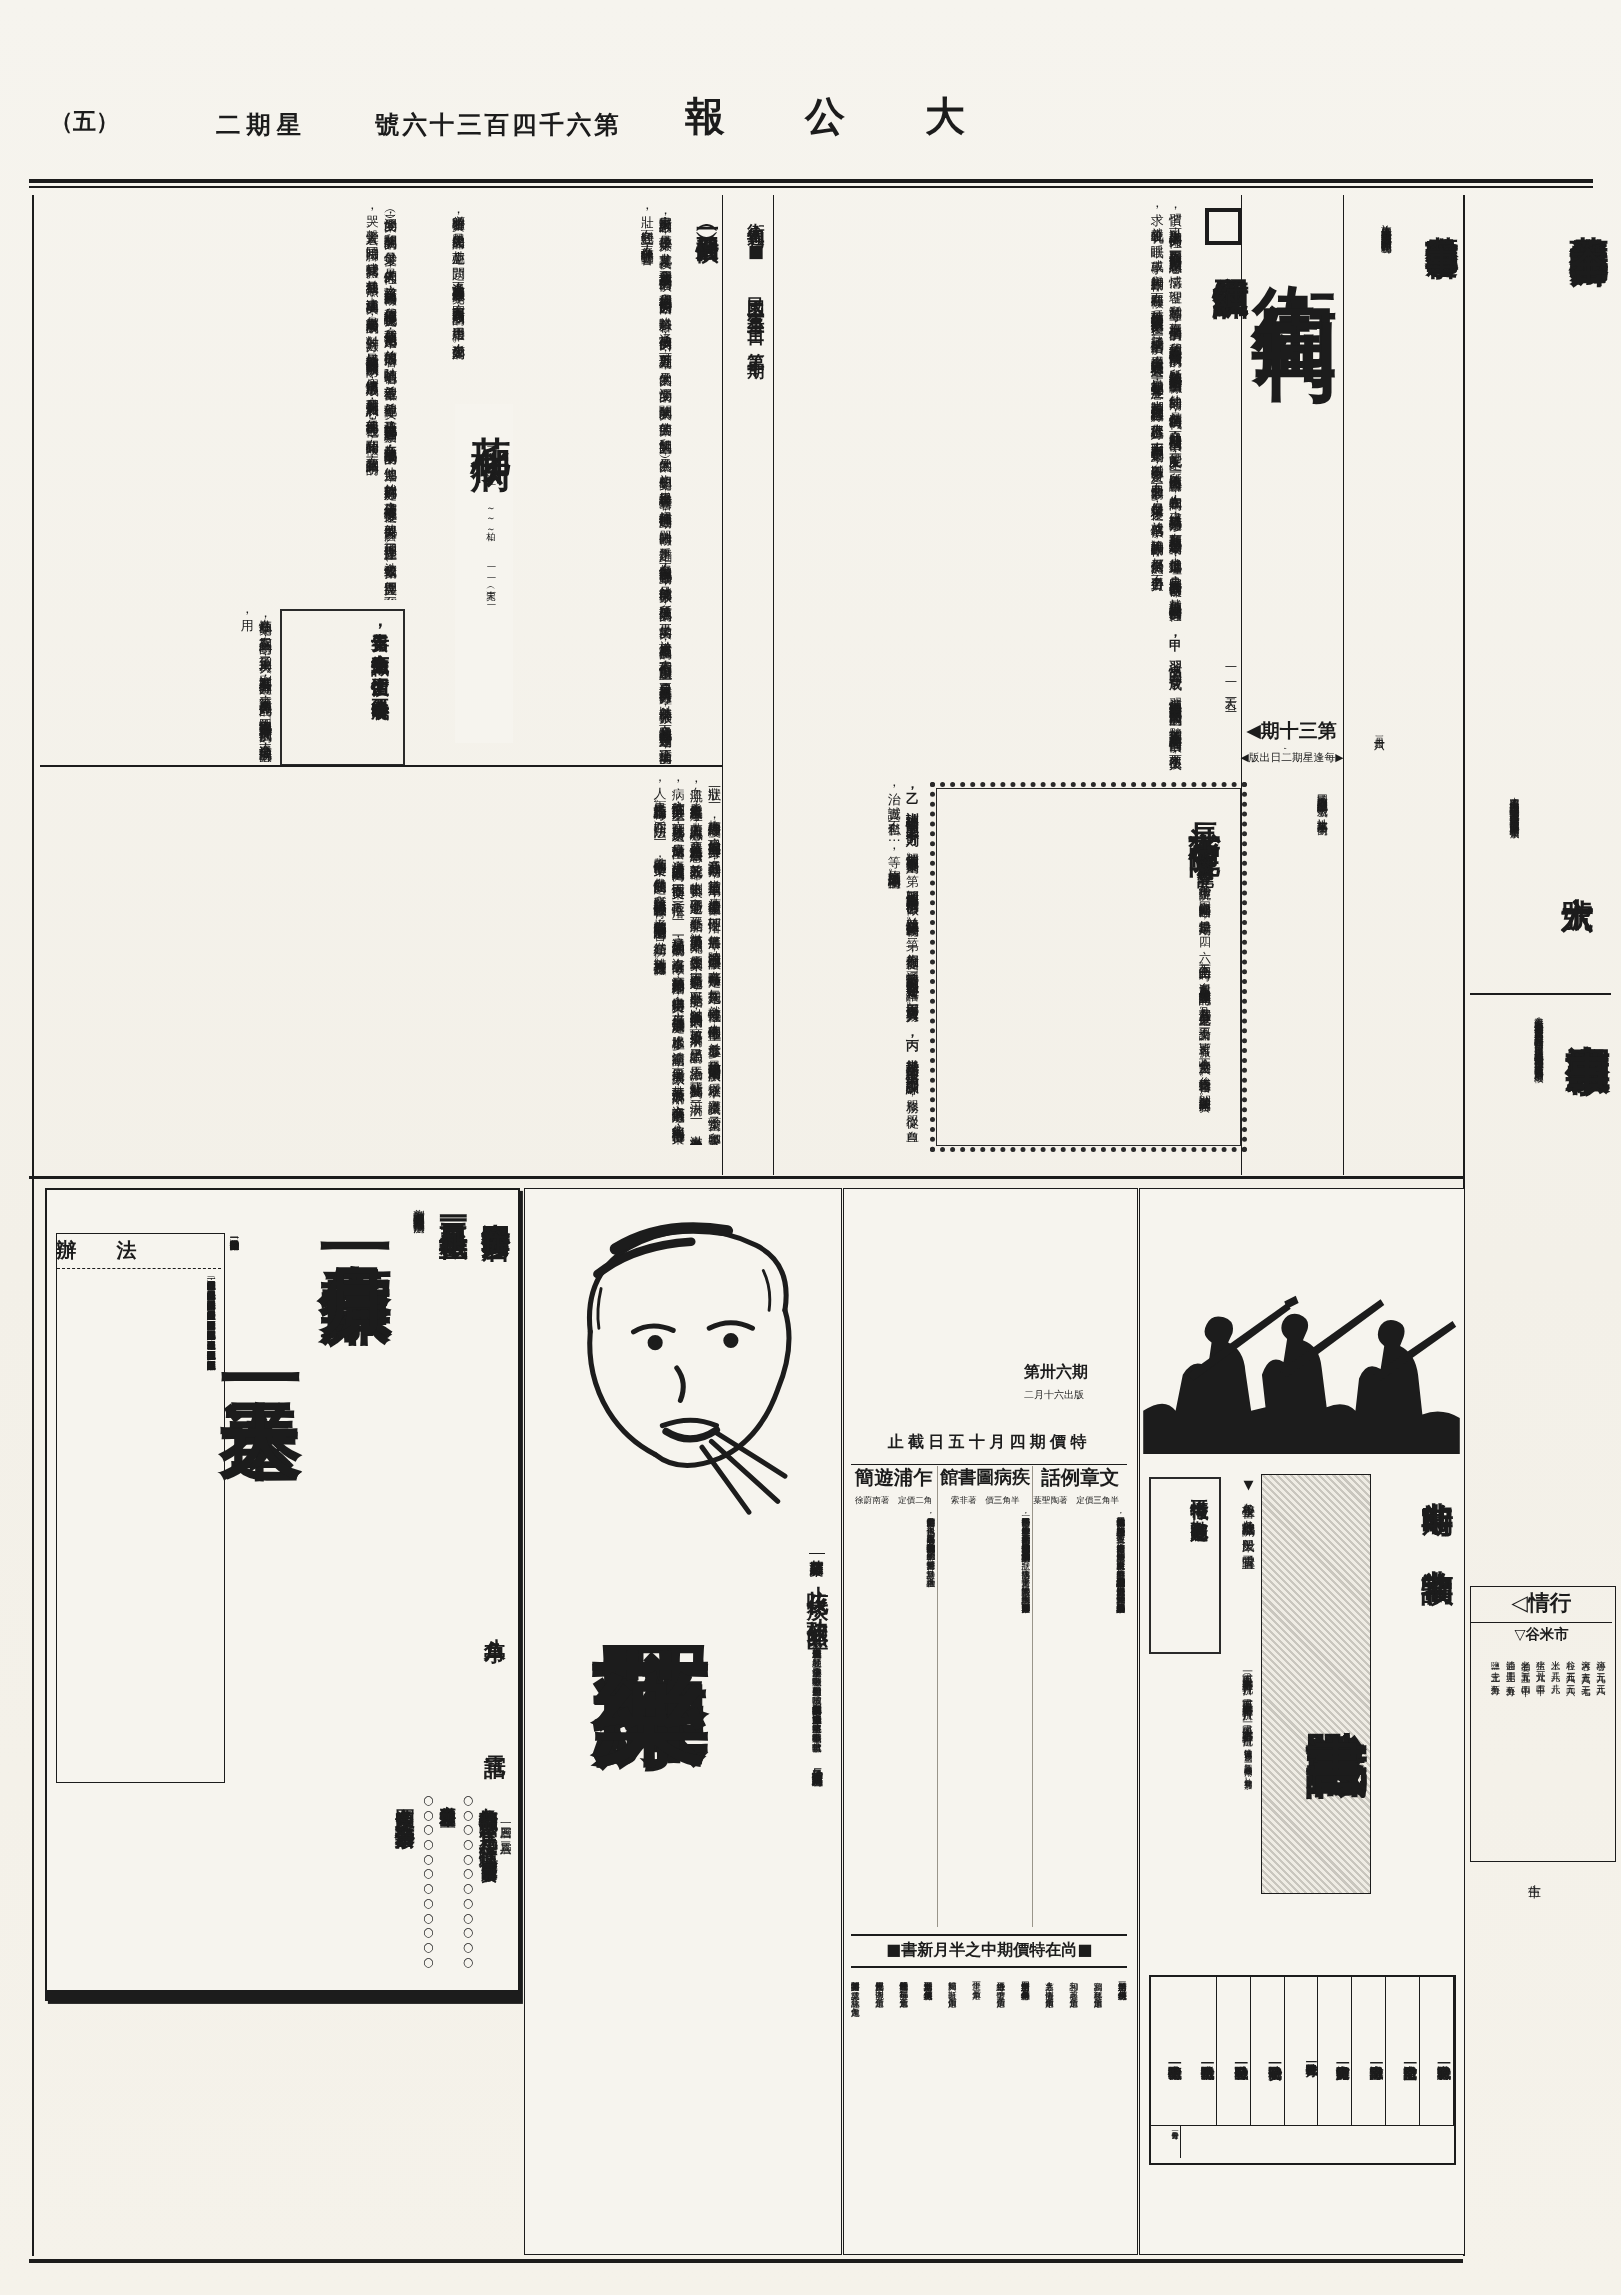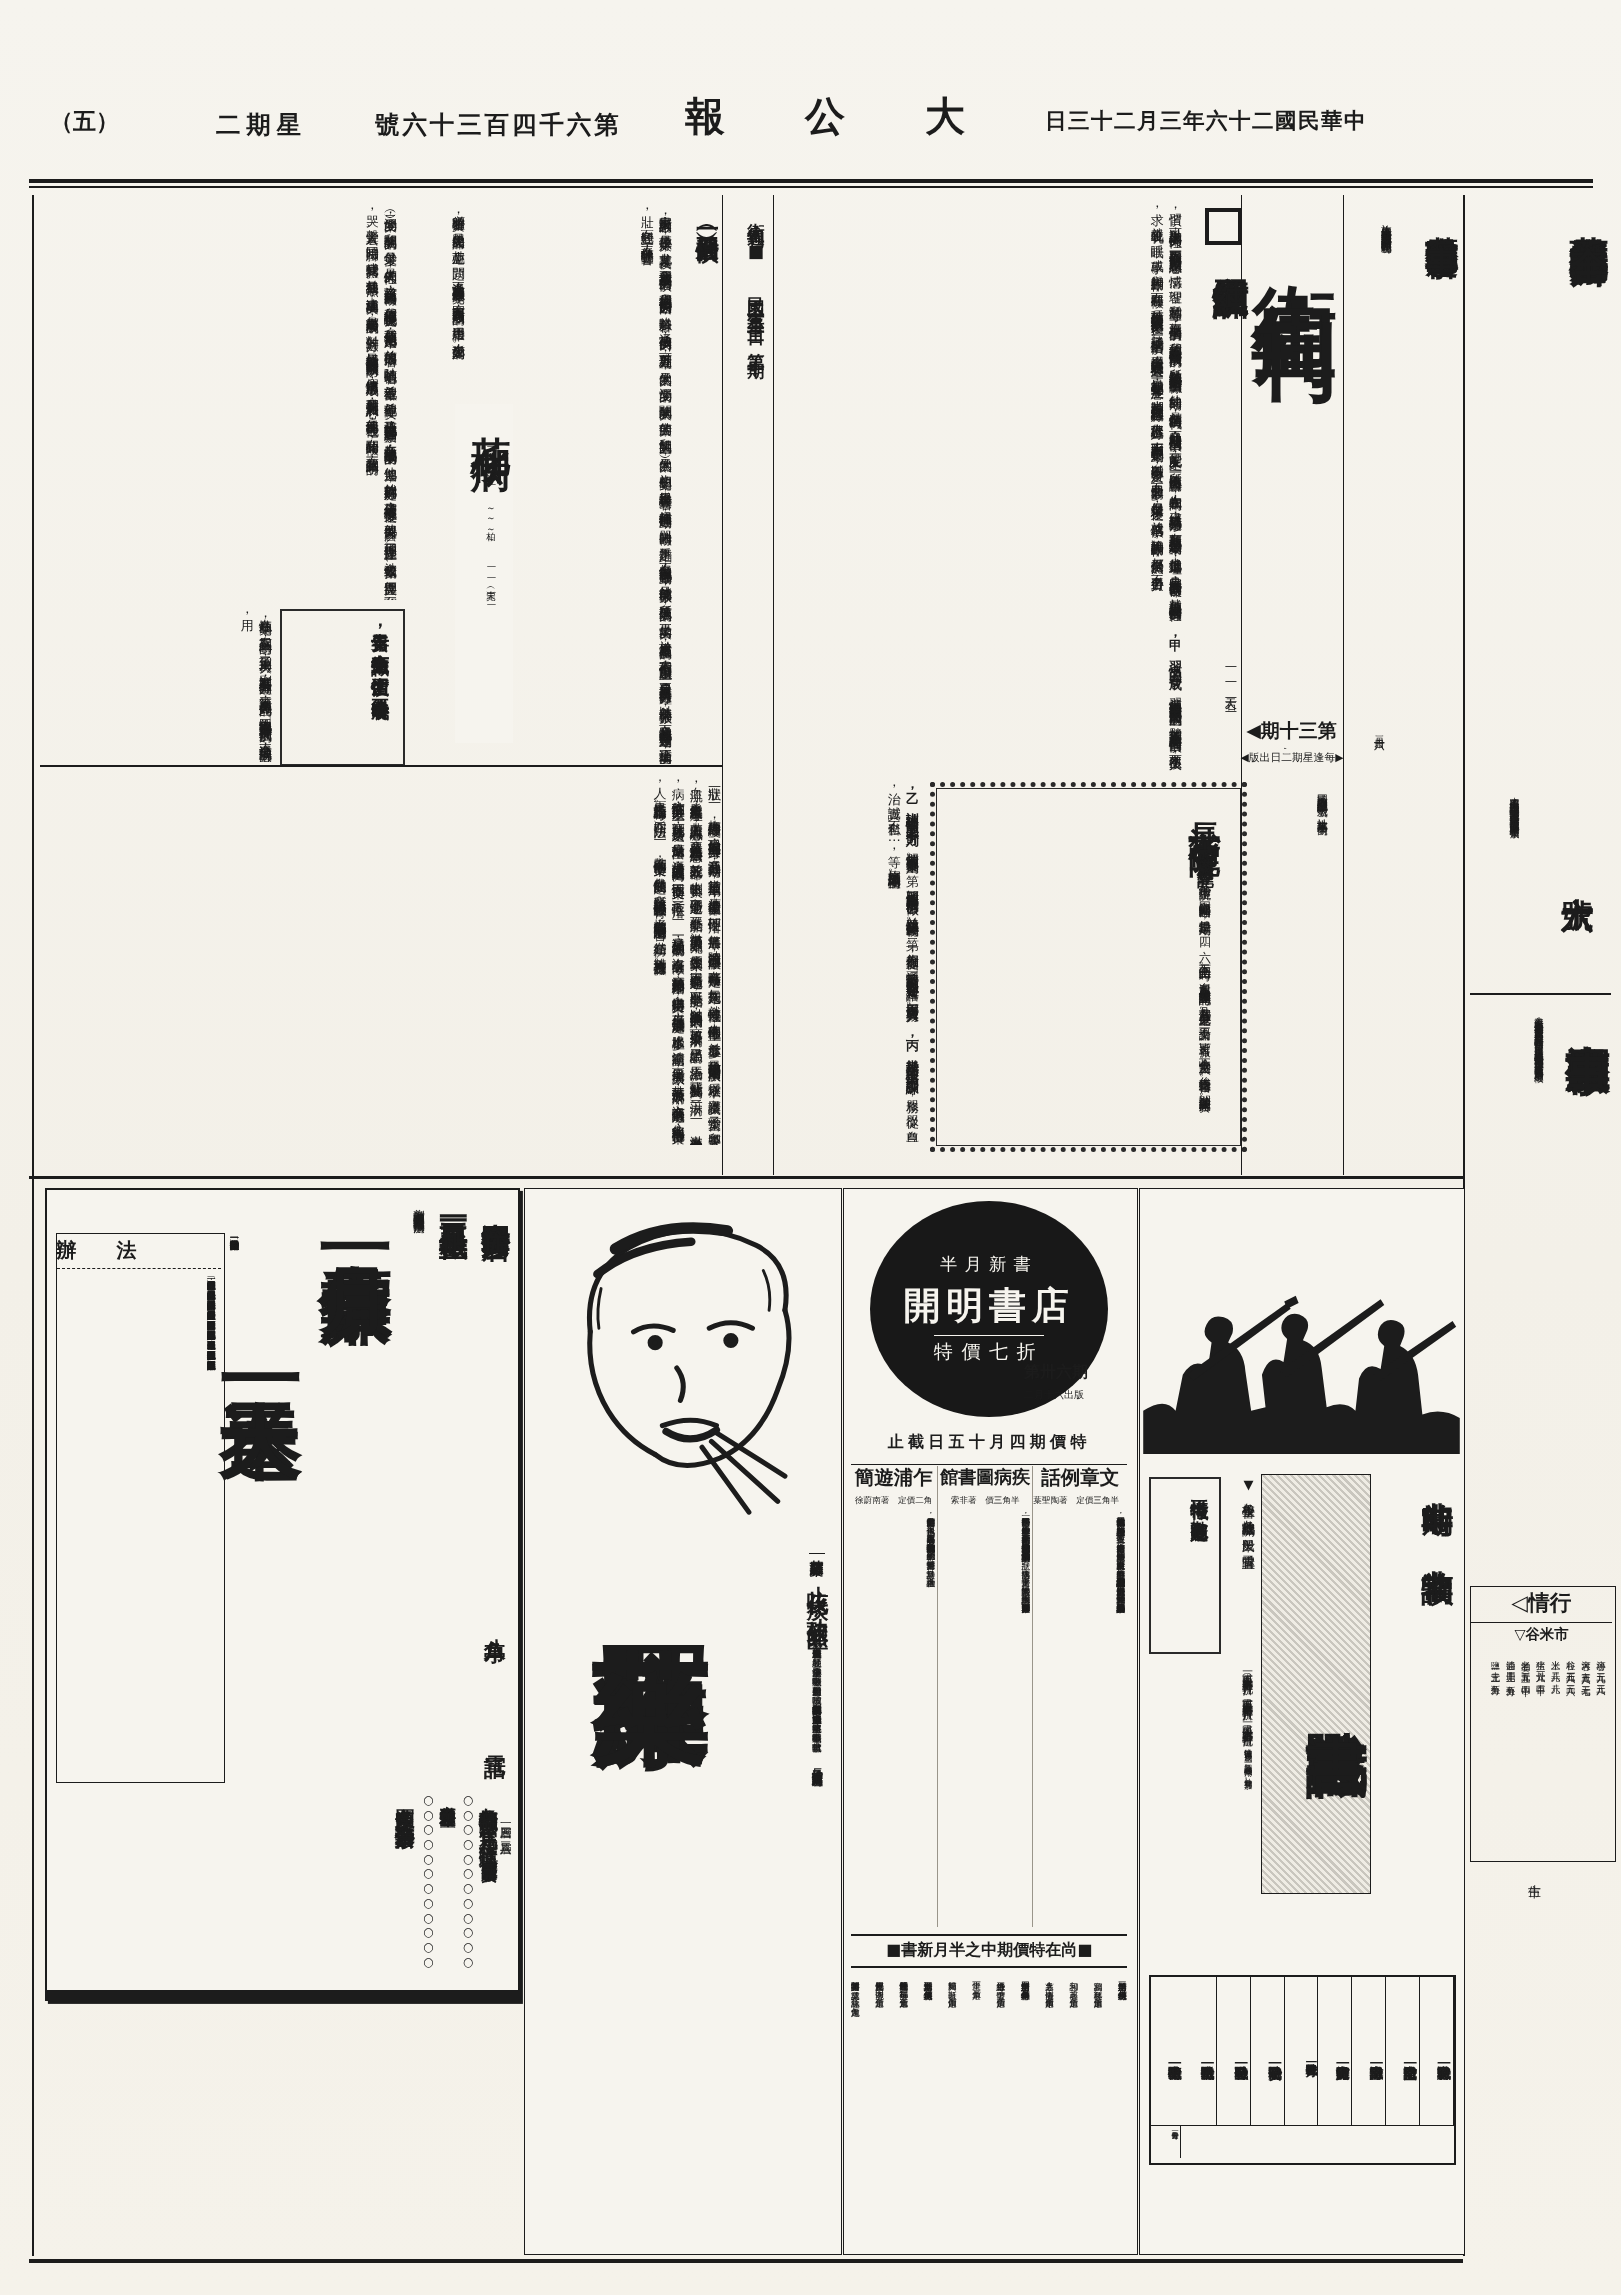--- a/index.html
+++ b/index.html
@@ -26,21 +26,20 @@
 </style>
 </head>
 <body>
 
 <div class="page">
 
   <div class="h b" style="left:50px;top:108px;width:94px;height:43px;font-size:23px;">（五）</div>
   <div class="h b" style="left:216px;top:110px;width:130px;height:43px;font-size:24.5px;letter-spacing:5.8px;">二期星</div>
   <div class="h b" style="left:375px;top:110px;width:332px;height:43px;font-size:24.5px;letter-spacing:2.9px;">號六十三百四千六第</div>
   <div class="h b sr" style="left:685px;top:92px;width:332px;height:58px;font-size:40px;">報　　公　　大</div>
-  <div class="h b" style="left:1045px;top:108px;width:461px;height:40px;font-size:21.6px;letter-spacing:1.4px;">日三十二月三年六十二國民華中</div>
   <div class="rule-h" style="left:29px;top:179px;width:1564px;height:3.6px;"></div>
   <div class="rule-h" style="left:29px;top:186px;width:1564px;height:2.2px;"></div>
 
   <div class="rule-v" style="left:32px;top:195px;width:2.2px;height:2061px;"></div>
 
   <div class="rule-v" style="left:1463px;top:195px;width:2.2px;height:2061px;"></div>
   <div class="v b sr" style="left:1503px;top:205px;width:108px;height:685px;font-size:39px;line-height:1.1;">蘇滬杭漢最新出品服料趕時儎辦齊全</div>
   <div class="v" style="left:1475px;top:789px;width:46px;height:252px;font-size:10px;">本處遵照股東會議案辦理結束事宜現已漸次完竣凡本公司股東請於四月底以前攜帶股票來蘇家巷十號換領</div>
   <div class="v b" style="left:1548px;top:872px;width:52px;height:202px;font-size:32px;">六十六號</div>
   <div class="rule-h" style="left:1470px;top:993px;width:141px;height:2.2px;"></div>
@@ -189,25 +188,20 @@
     <div class="v" style="left:195px;top:360px;width:112px;height:685px;">
       <b style="font-size:13.7px;border-bottom:1.4px solid #1c1c1c;">艾羅療肺藥</b>
       <b style="font-size:21.6px;letter-spacing:4.3px;">止咳化痰</b>
       <b style="font-size:21.6px;letter-spacing:4.3px;">功效無匹</b>
       <span style="font-size:9.4px;letter-spacing:0;">氣候不正，吾人氣管粘膜受冷空氣之侵襲，易發生紅腫，于是痰液分泌增多，刺激呼吸中樞，而發生反射的運動，卽成咳嗽。本藥採取鎮咳化痰消炎潤肺之名貴藥料所配製，功能退斑消腫減少痰液之分泌，並將痰液溶化咯出，不復刺激呼吸中樞，咳嗽自然就愈。</span>
       <b style="font-size:10.8px;">長沙坡子街中法大藥房經理</b>
     </div>
   </div>
 
   <div class="frame" style="left:843px;top:1188px;width:293px;height:1065px;border-width:1.4px;">
-    <div class="disc" style="left:26px;top:11.5px;width:238px;height:216px;">
-      <span style="font-size:17.3px;letter-spacing:7.2px;">半月新書</span>
-      <b class="sr" style="font-size:37px;letter-spacing:5.8px;">開明書店</b>
-      <span style="font-size:19px;letter-spacing:8.6px;border-top:1.4px solid #f6f4ee;padding-top:2.9px;">特價七折</span>
-    </div>
     <div class="h b" style="left:180px;top:173px;width:94px;height:24.5px;font-size:16px;">第卅六期</div>
     <div class="h" style="left:180px;top:200px;width:94px;height:17.3px;font-size:10px;">二月十六出版</div>
     <div class="h b" style="left:7.2px;top:243px;width:276px;height:32px;font-size:16px;text-align:center;letter-spacing:4.3px;border-bottom:1.4px solid #1c1c1c;">止截日五十月四期價特</div>
     <div class="rowrev" style="position:absolute;left:7.2px;top:277px;width:276px;height:461px;">
       <div style="width:94px;border-left:0.7px solid #9a958a;">
         <div class="h b sr" style="position:relative;width:94px;height:29px;font-size:19.5px;text-align:center;">話例章文</div>
         <div class="h" style="position:relative;width:94px;height:16px;font-size:8.6px;text-align:left;">葉聖陶著　定價三角半</div>
         <div class="v" style="position:relative;width:94px;height:404px;font-size:8.6px;letter-spacing:0;">本書選錄現代作家的模範文章二十四篇，每篇之後加上一些淺顯明白的談話，在性質上並不一致，有時指出這篇文章的好處，有時說明這類文章的作法，有時就全篇文章來說，有時只說文章中的一部分。讀者讀了猶如聽國語教師在按照文章講解之後再來一回概要的述說，不但可以學得辨別文章好壞的眼力，並可懂得閱讀和寫作的方法，作為高級小學國語科的課外讀物最為適宜。</div>
       </div>
       <div style="width:94px;border-left:0.7px solid #9a958a;">

